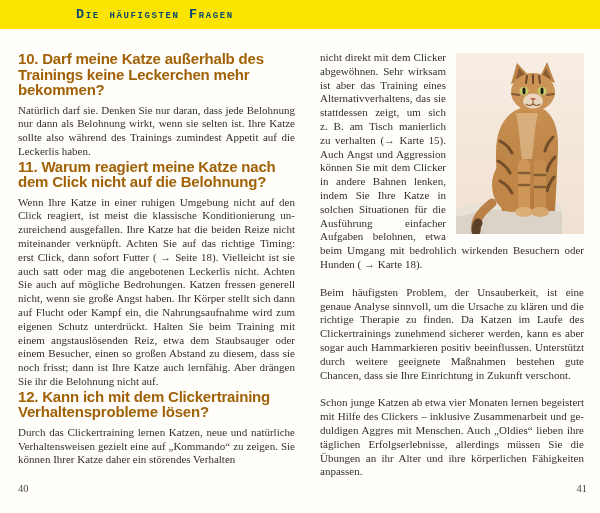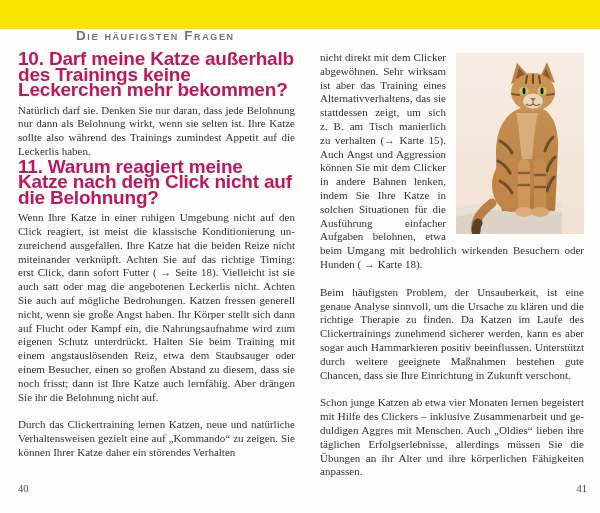--- a/index.html
+++ b/index.html
@@ -2,29 +2,29 @@
 <html lang="de"><head>
 <meta charset="utf-8">
 <style>
   html,body{margin:0;padding:0;}
   body{width:600px;height:513px;overflow:hidden;background:#fffefb;}
   .page{position:relative;width:600px;height:513px;background:#fffefb;}
 
   
   .header-bar{position:absolute;top:0;left:0;width:600px;height:29px;background:#fbe400;}
   .header-title{display:block;padding-left:76px;line-height:29px;
-    font-family:Liberation Sans, sans-serif;font-weight:bold;font-size:13.5px;
-    font-variant:small-caps;letter-spacing:1.6px;color:#737373;margin-top:21px;}
+    font-family:Liberation Mono, monospace;font-weight:bold;font-size:13.5px;
+    font-variant:small-caps;letter-spacing:1.6px;color:#0c4a6e;}
 
   
   .left-page{position:absolute;left:18px;top:51px;width:277px;}
   .right-page{position:absolute;left:320px;top:51px;width:264px;}
 
   .q-heading{margin:0 0 6px 0;font-family:"Liberation Sans",sans-serif;
-    font-weight:bold;font-size:19px;line-height:15.5px;color:#be185d;letter-spacing:-0.2px;}
+    font-weight:bold;font-size:15px;line-height:15.5px;color:#a16207;letter-spacing:-0.2px;}
   .q-heading.spaced{}
   .body-text{margin:0;font-family:"Liberation Serif",serif;font-size:11px;
     line-height:13.8px;color:#34302c;text-align:justify;hyphens:manual;}
   .body-text + .body-text{margin-top:14px;}
 
   
   .photo{float:right;width:128px;height:181px;margin:2px 0 8px 10px;background:#f4e7db;}
   .photo svg{display:block;}
 
   .clearfix::after{content:"";display:block;clear:both;}
@@ -43,20 +43,21 @@
     <span class="header-title">Die häufigsten Fragen</span>
   </div>
 
   <div class="left-page">
     <h2 class="q-heading">10. Darf meine Katze außerhalb des Trai­nings keine Leckerchen mehr bekommen?</h2>
     <p class="body-text">Natürlich darf sie. Denken Sie nur daran, dass jede Beloh­nung nur dann als Belohnung wirkt, wenn sie selten ist. Ihre Katze sollte also während des Trainings zumindest Appetit auf die Leckerlis haben.</p>
 
     <h2 class="q-heading spaced">11. Warum reagiert meine Katze nach dem Click nicht auf die Belohnung?</h2>
     <p class="body-text">Wenn Ihre Katze in einer ruhigen Umgebung nicht auf den Click reagiert, ist meist die klassische Konditionierung un­zureichend ausgefallen. Ihre Katze hat die beiden Reize nicht miteinander verknüpft. Achten Sie auf das richtige Timing: erst Click, dann sofort Futter ( → Seite 18). Vielleicht ist sie auch satt oder mag die angebotenen Leckerlis nicht. Achten Sie auch auf mögliche Bedrohungen. Katzen fressen generell nicht, wenn sie große Angst haben. Ihr Körper stellt sich dann auf Flucht oder Kampf ein, die Nahrungs­aufnahme wird zum eigenen Schutz unterdrückt. Halten Sie beim Trai­ning mit einem angstauslösenden Reiz, etwa dem Staub­sauger oder einem Besucher, einen so großen Abstand zu diesem, dass sie noch frisst; dann ist Ihre Katze auch lern­fähig. Aber drängen Sie ihr die Belohnung nicht auf.</p>
 
+    <h2 class="q-heading spaced">12. Kann ich mit dem Clickertraining Verhaltensprobleme lösen?</h2>
     <p class="body-text">Durch das Clickertraining lernen Katzen, neue und natür­liche Verhaltensweisen gezielt eine auf „Kommando“ zu zeigen. Sie können Ihrer Katze daher ein störendes Verhalten</p>
   </div>
 
   <div class="right-page clearfix">
 
     <div class="photo">
       <svg viewBox="0 0 128 181" width="128" height="181">
         <defs>
           <linearGradient id="bgG" x1="0" y1="0" x2="0" y2="1">
             <stop offset="0" stop-color="#f7ede3"></stop>

